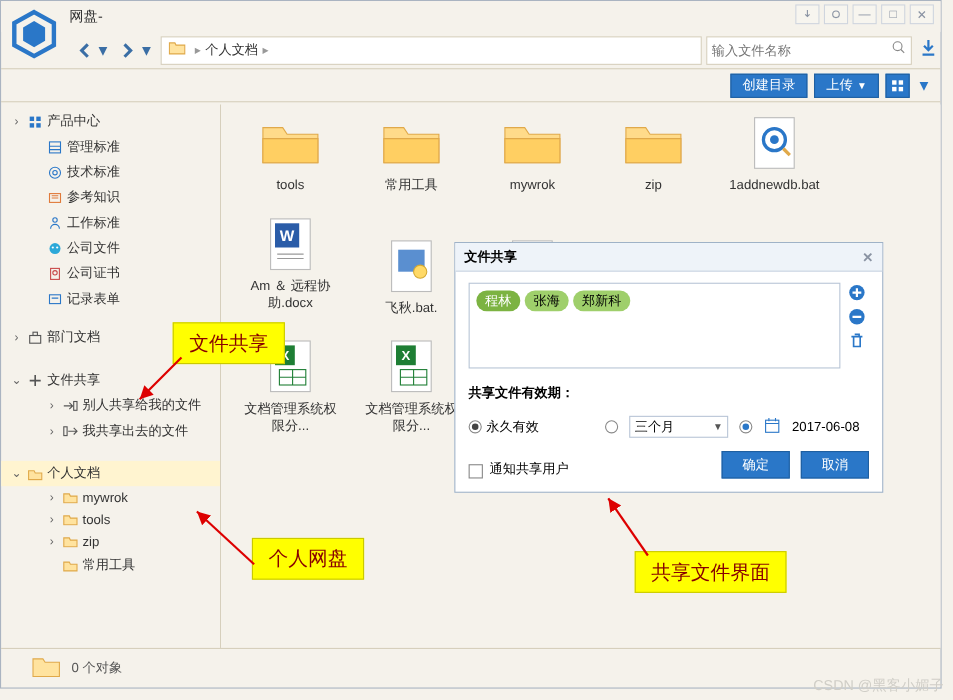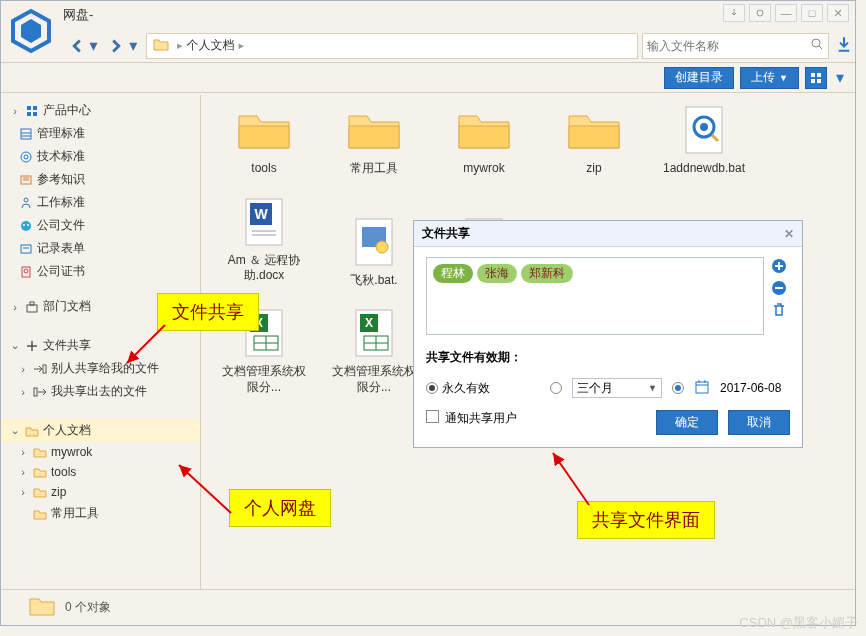--- a/index.html
+++ b/index.html
@@ -30,21 +30,21 @@
 .btn-prim { height:22px; background:#2a77c8; color:#fff; border:1px solid #1f5fa0; font-size:12px; padding:0 10px; display:flex; align-items:center; gap:4px;}
 .btn-prim .dd { font-size:9px; }
 .view-btn { width:22px; height:22px; border:1px solid #d6cfbc; display:flex; align-items:center; justify-content:center; background:#fff; color:#2a77c8;}
 .view-btn.active { background:#2a77c8; color:#fff; border-color:#1f5fa0; }
 
 .body-area { position:absolute; top: 94px; left:0; right:0; bottom: 36px; display:flex; }
 .sidebar { width: 200px; border-right: 1px solid #d6cfbc; padding-top: 4px; overflow:hidden; }
 .tree { list-style:none; }
 .tree li { font-size:12px; color:#333; padding: 3px 4px 3px 0; display:flex; align-items:center; white-space:nowrap; }
 .tree li.lv0 { padding-left: 8px; font-weight:500;}
-.tree li.lv1 { padding-left: 16px; }
+.tree li.lv1 { padding-left: 40px; }
 .tree li.active { background:#fff4d0; }
 .tree .tw { width:12px; display:inline-flex; justify-content:center; color:#666; font-size:11px; margin-right:2px;}
 .tree .ico { width:18px; display:inline-flex; justify-content:center; margin-right:2px; }
 .tree .ico svg { display:block; }
 
 .main { flex:1; position:relative; background:#f5f2eb; }
 .file-grid { position:absolute; top:10px; left:20px; right:0; display:flex; flex-wrap:wrap; gap:0 24px; }
 .file-item { width:86px; text-align:center; font-size:12px; color:#333; margin-bottom:20px;}
 .file-item .ico-big { width:60px; height:50px; margin:0 auto 6px; display:flex; align-items:center; justify-content:center; }
 .file-item .lbl { line-height:1.3; word-break:break-all;}
@@ -53,32 +53,32 @@
 .arrow { position:absolute; z-index:5; }
 
 .share-dialog { position:absolute; left:412px; top:219px; width:390px; background:#fff; border:1px solid #9fb2c7; z-index:10; }
 .dlg-title { height:26px; background:#eef3f9; border-bottom:1px solid #c9d4e1; display:flex; align-items:center; padding:0 8px; font-size:12px; font-weight:bold;}
 .dlg-title .cls { margin-left:auto; color:#8a93a3; cursor:pointer; }
 .dlg-body { padding:10px 12px 12px; font-size:12px;}
 .sec-lbl { font-weight:bold; margin-bottom:6px; }
 .user-box { border:1px solid #b8c5d6; height:78px; padding:6px; display:flex; gap:4px; align-content:flex-start; flex-wrap:wrap; position:relative;}
 .tag { border-radius:10px; padding:1px 8px; font-size:12px; color:#fff;}
 .tag.g { background:#7cb342; }
-.tag.s { background:#9fcf6b; color:#7f1d1d;}
+.tag.s { background:#9fcf6b; color:#000000;}
 .side-icons { position:absolute; right:-24px; top:0; display:flex; flex-direction:column; gap:4px; }
 .side-icons div { width:18px; height:18px; display:flex; align-items:center; justify-content:center; }
 .exp-row { display:flex; align-items:center; gap:10px; margin-top:12px; font-size:12px;}
 .radio { display:inline-flex; align-items:center; gap:4px; }
 .radio .o { width:12px; height:12px; border:1px solid #888; border-radius:50%; display:inline-flex; align-items:center; justify-content:center;}
 .radio .o.sel::after { content:""; width:6px; height:6px; background:#444; border-radius:50%;}
 .radio .o.selB::after { content:""; width:6px; height:6px; background:#2a77c8; border-radius:50%;}
 .sel-box { border:1px solid #b8c5d6; height:20px; width:90px; display:inline-flex; align-items:center; padding:0 4px; font-size:12px; justify-content:space-between;}
 .sel-box .dd { font-size:9px; color:#555;}
 .cal-ico { color:#2a77c8; }
-.chk-row { margin-top:12px; display:flex; align-items:flex-start; gap:6px;}
+.chk-row { margin-top:12px; display:flex; align-items:flex-end; gap:6px;}
 .chk { width:13px; height:13px; border:1px solid #888;}
 .dlg-btns { display:flex; gap:10px; margin-left:auto; }
 .dlg-btns .b { background:#2a77c8; color:#fff; border:1px solid #1f5fa0; padding:3px 18px; font-size:12px;}
 
 .statusbar { position:absolute; bottom:0; left:0; right:0; height:36px; border-top:1px solid #d6cfbc; display:flex; align-items:center; padding:0 28px; font-size:12px; color:#555;}
 .statusbar .f-ico { color:#f0b64a; margin-right:10px;}
 .watermark { position:absolute; bottom:4px; right:8px; color:#d0cec7; font-size:13px;}
 </style>
 </head>
 <body>
@@ -222,34 +222,34 @@
                 <circle cx="7" cy="7" r="5" fill="#2ca8d8"></circle>
                 <circle cx="5" cy="6" r="1" fill="#fff"></circle>
                 <circle cx="9" cy="6" r="1" fill="#fff"></circle>
               </svg>
             </span>
             <span>公司文件</span>
           </li>
         <li class="lv1">
             <span class="ico">
               <svg width="14" height="14" viewBox="0 0 14 14">
+                <rect x="3" y="2" width="8" height="10" fill="none" stroke="#c94a4a"></rect>
+                <circle cx="7" cy="6" r="2" fill="none" stroke="#c94a4a"></circle>
+              </svg>
+            </span>
+            <span>公司证书</span>
+          </li>
+        <li class="lv1">
+            <span class="ico">
+              <svg width="14" height="14" viewBox="0 0 14 14">
                 <rect x="2" y="3" width="10" height="8" fill="none" stroke="#2a77c8"></rect>
                 <line x1="4" y1="6" x2="10" y2="6" stroke="#2a77c8"></line>
               </svg>
             </span>
             <span>记录表单</span>
-          </li>
-        <li class="lv1">
-            <span class="ico">
-              <svg width="14" height="14" viewBox="0 0 14 14">
-                <rect x="3" y="2" width="8" height="10" fill="none" stroke="#c94a4a"></rect>
-                <circle cx="7" cy="6" r="2" fill="none" stroke="#c94a4a"></circle>
-              </svg>
-            </span>
-            <span>公司证书</span>
           </li>
 
         <li class="lv0" style="margin-top:12px">
             <span class="tw">›</span>
             <span class="ico">
               <svg width="14" height="14" viewBox="0 0 14 14">
                 <rect x="2" y="5" width="10" height="7" fill="none" stroke="#555"></rect>
                 <rect x="5" y="2" width="4" height="3" fill="none" stroke="#555"></rect>
               </svg>
             </span>

